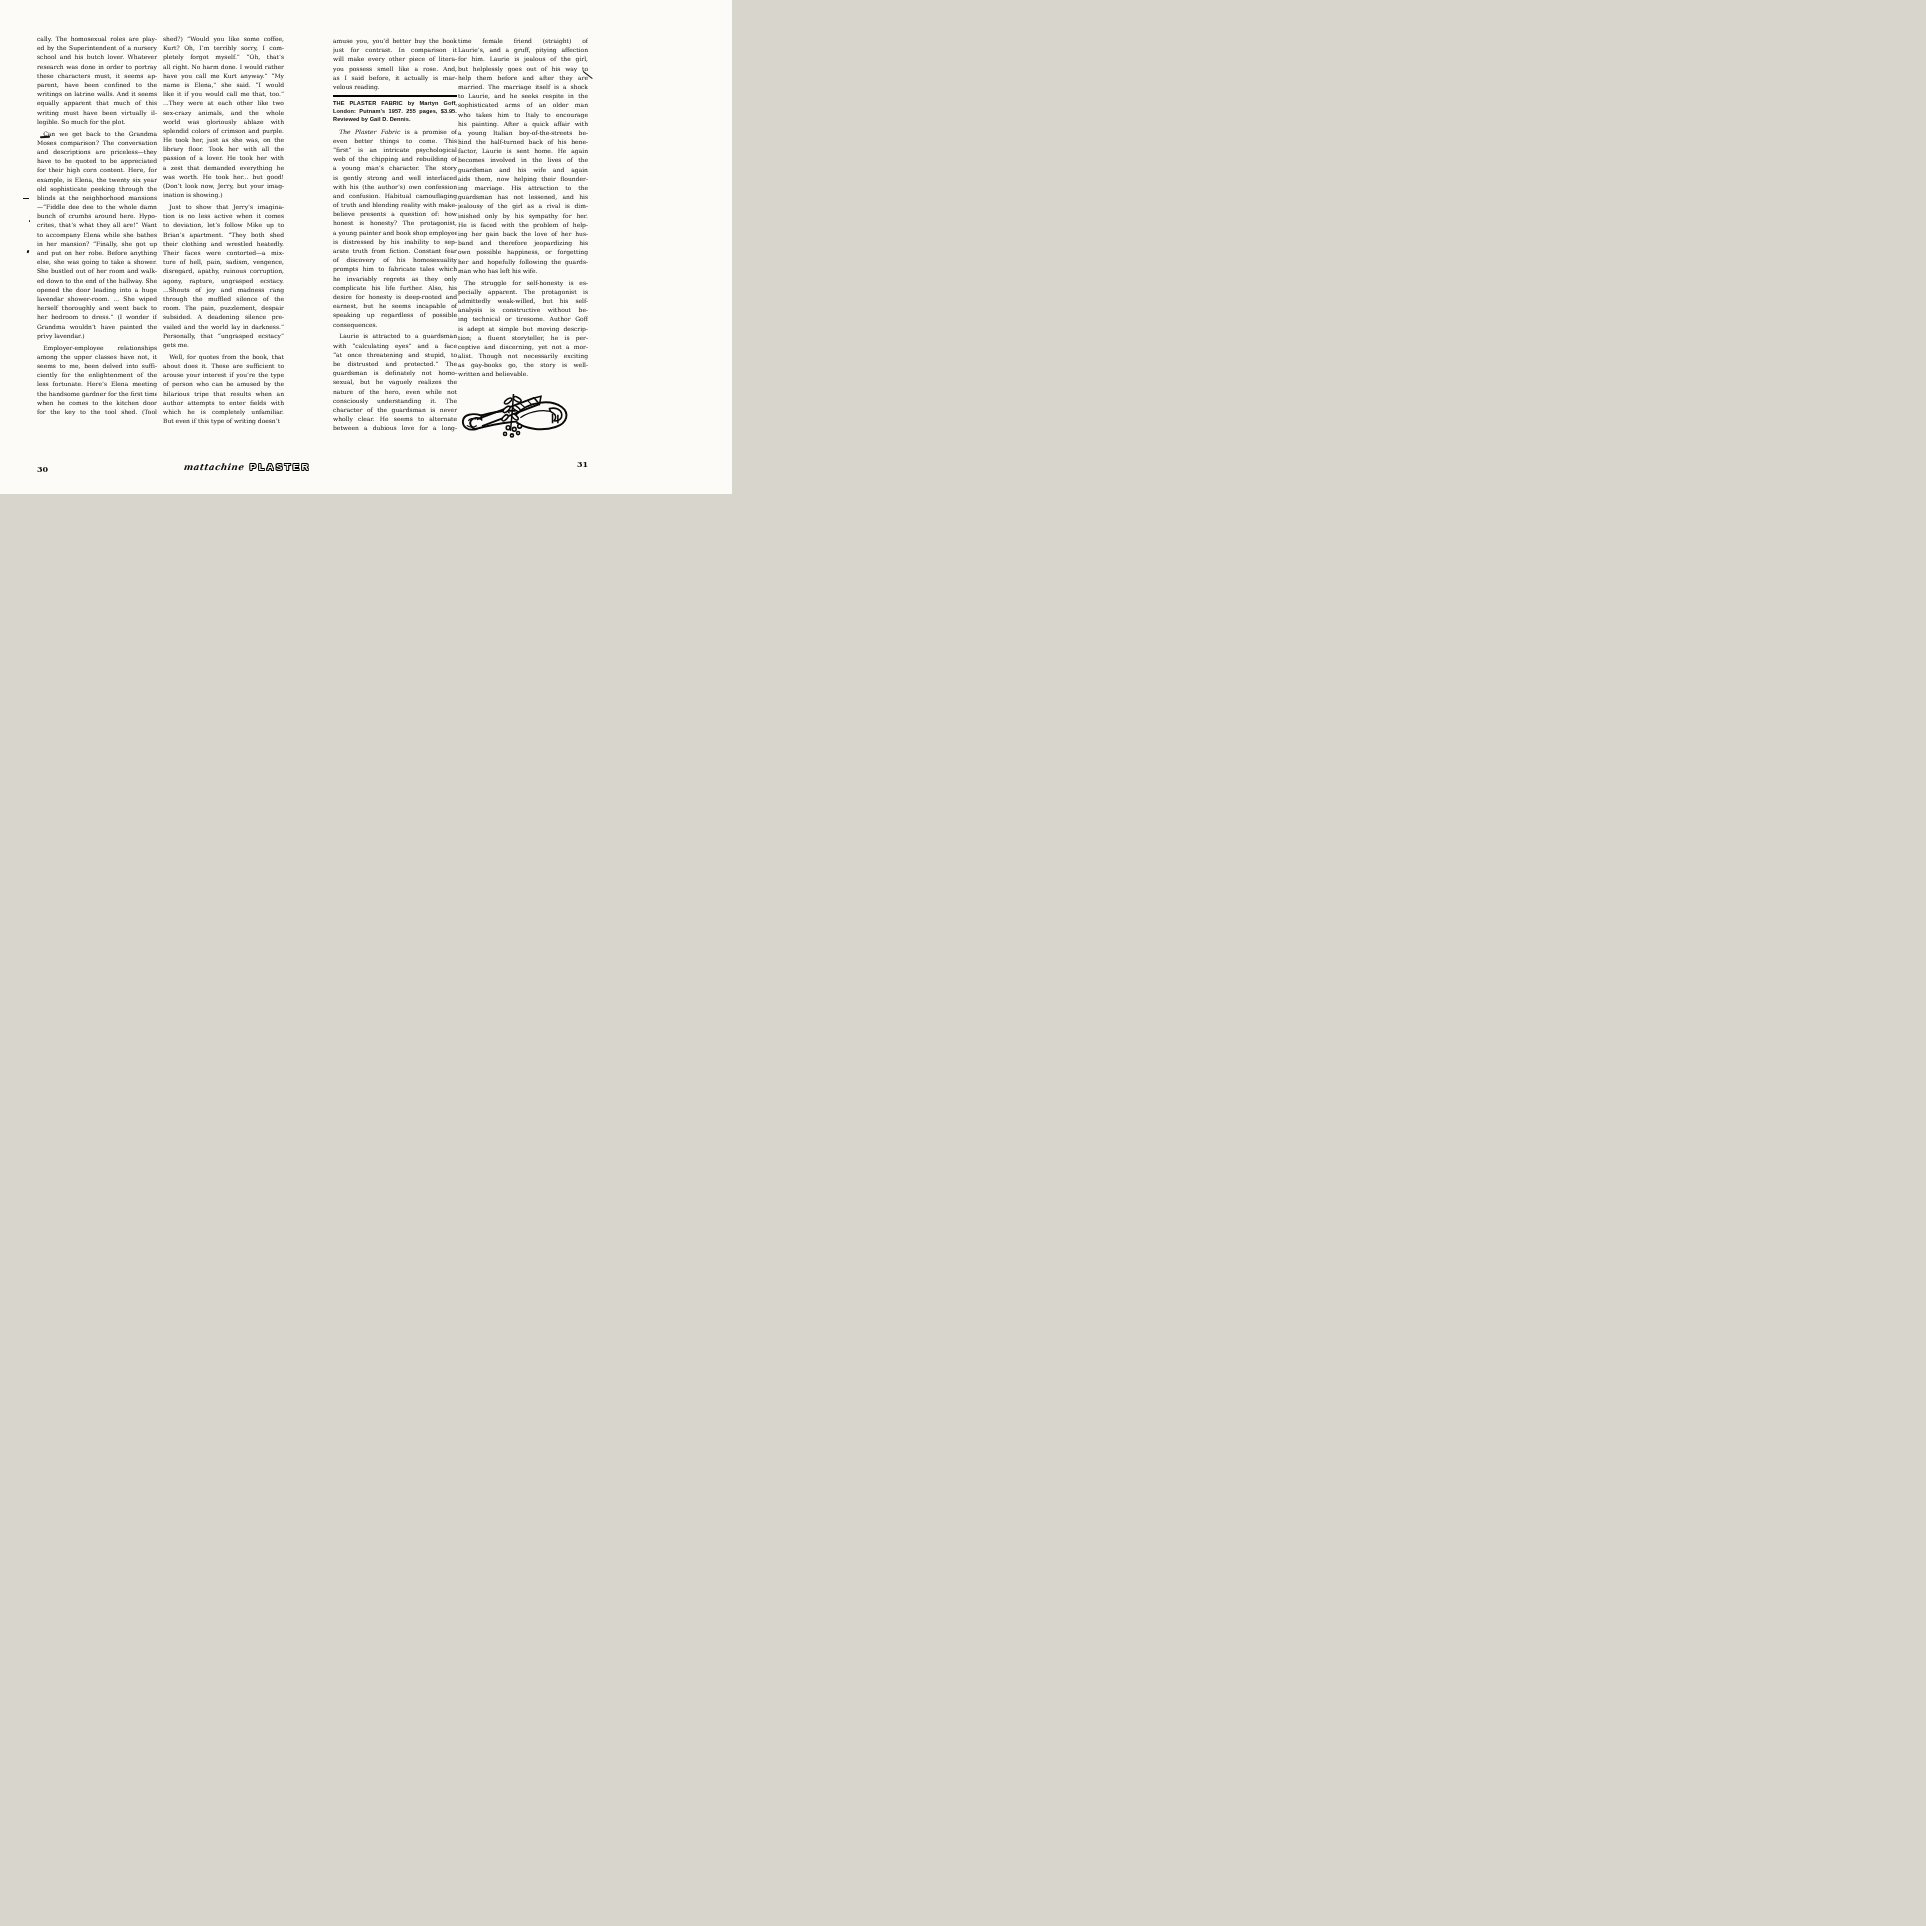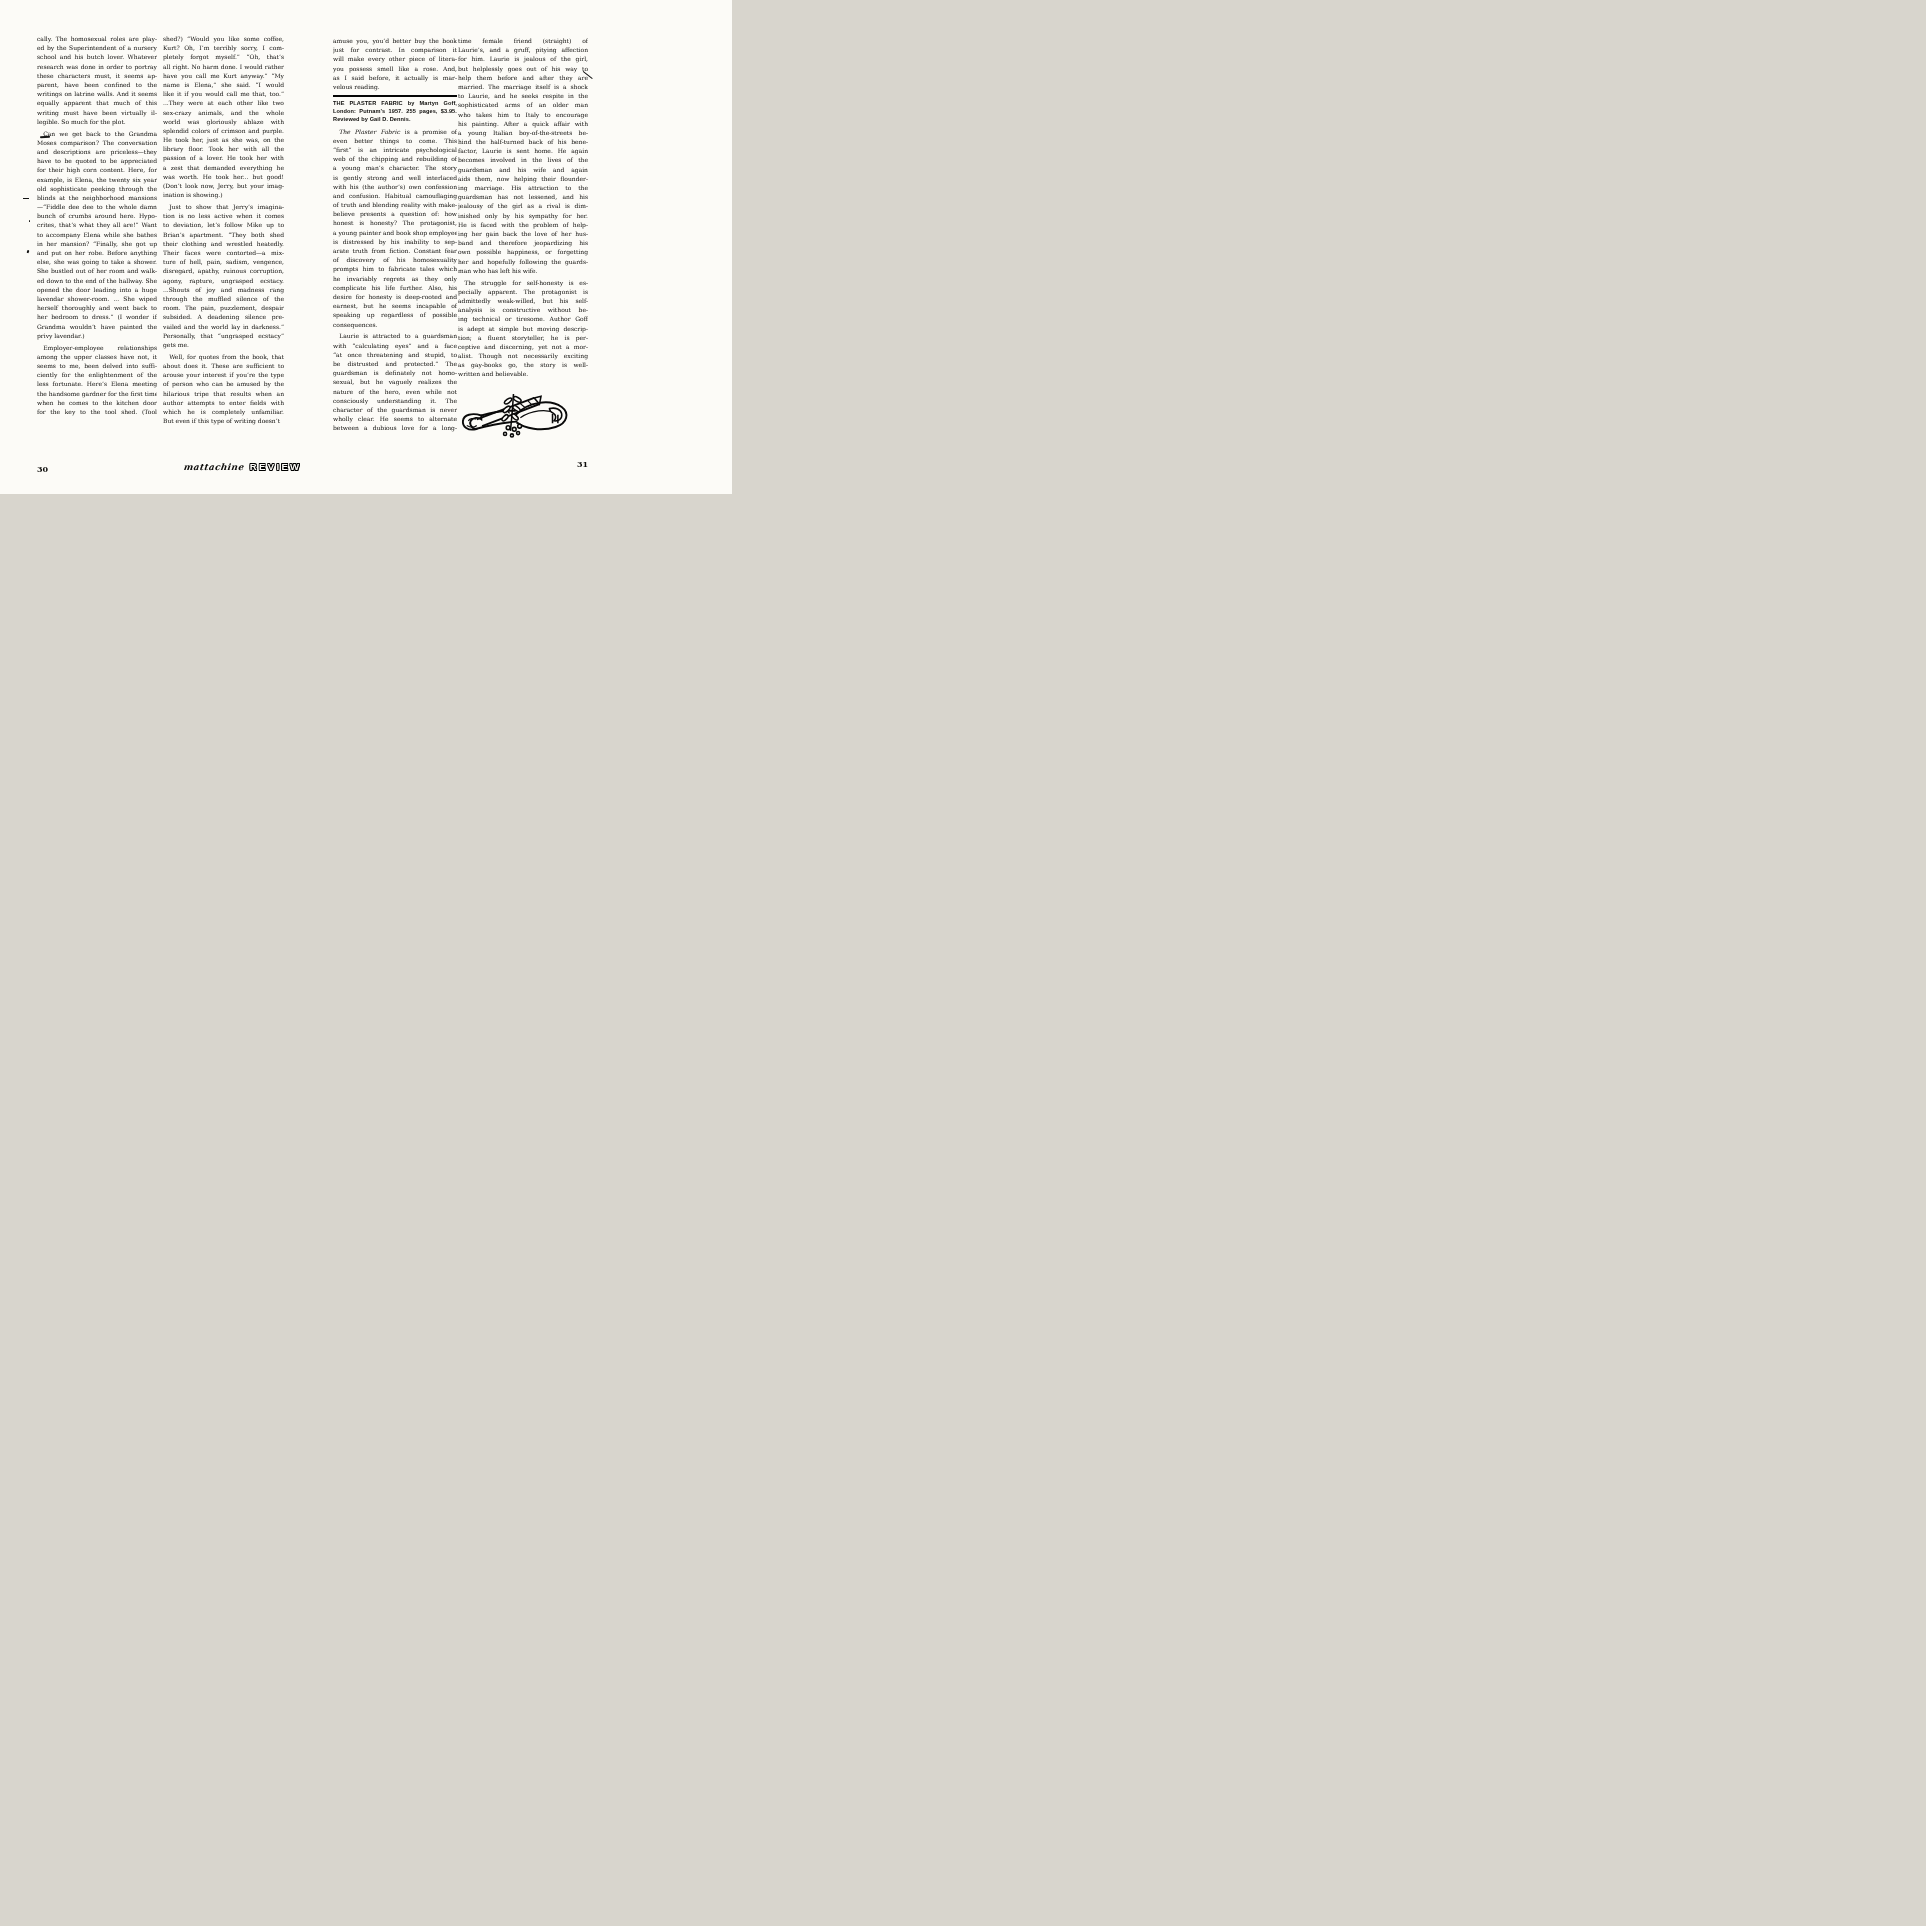--- a/index.html
+++ b/index.html
@@ -261,21 +261,21 @@
         <div class="line"><span>as gay-books go, the story is well-</span></div>
         <div class="line last"><span>written and believable.</span></div>
       </div>
     </div>
 
   <div class="page-num" id="pn30">30</div>
   <div class="page-num" id="pn31">31</div>
 
   <div class="footer-logo">
     <span class="logo-script">mattachine</span>
-    <span class="logo-block">REVIEW</span>
+    <span class="logo-block">PLASTER</span>
   </div>
 
   <svg class="illus" width="112" height="49" viewBox="0 0 292 128" fill="none">
 
     <path d="M148,62 C180,28 238,20 268,42 C288,57 284,84 252,94 C214,106 172,98 150,82" fill="#fcfbf7" stroke="#0a0a0a" stroke-width="5"></path>
     <path d="M160,70 C188,50 228,46 254,58" stroke="#0a0a0a" stroke-width="3"></path>
 
     <path d="M236,46 C252,42 266,48 268,60 C270,72 260,80 248,78 C254,72 254,62 246,58 C240,55 236,50 236,46 Z" fill="#fcfbf7" stroke="#0a0a0a" stroke-width="4"></path>
     <path d="M244,60 L244,84 M258,62 L258,84" stroke="#0a0a0a" stroke-width="4"></path>
 

